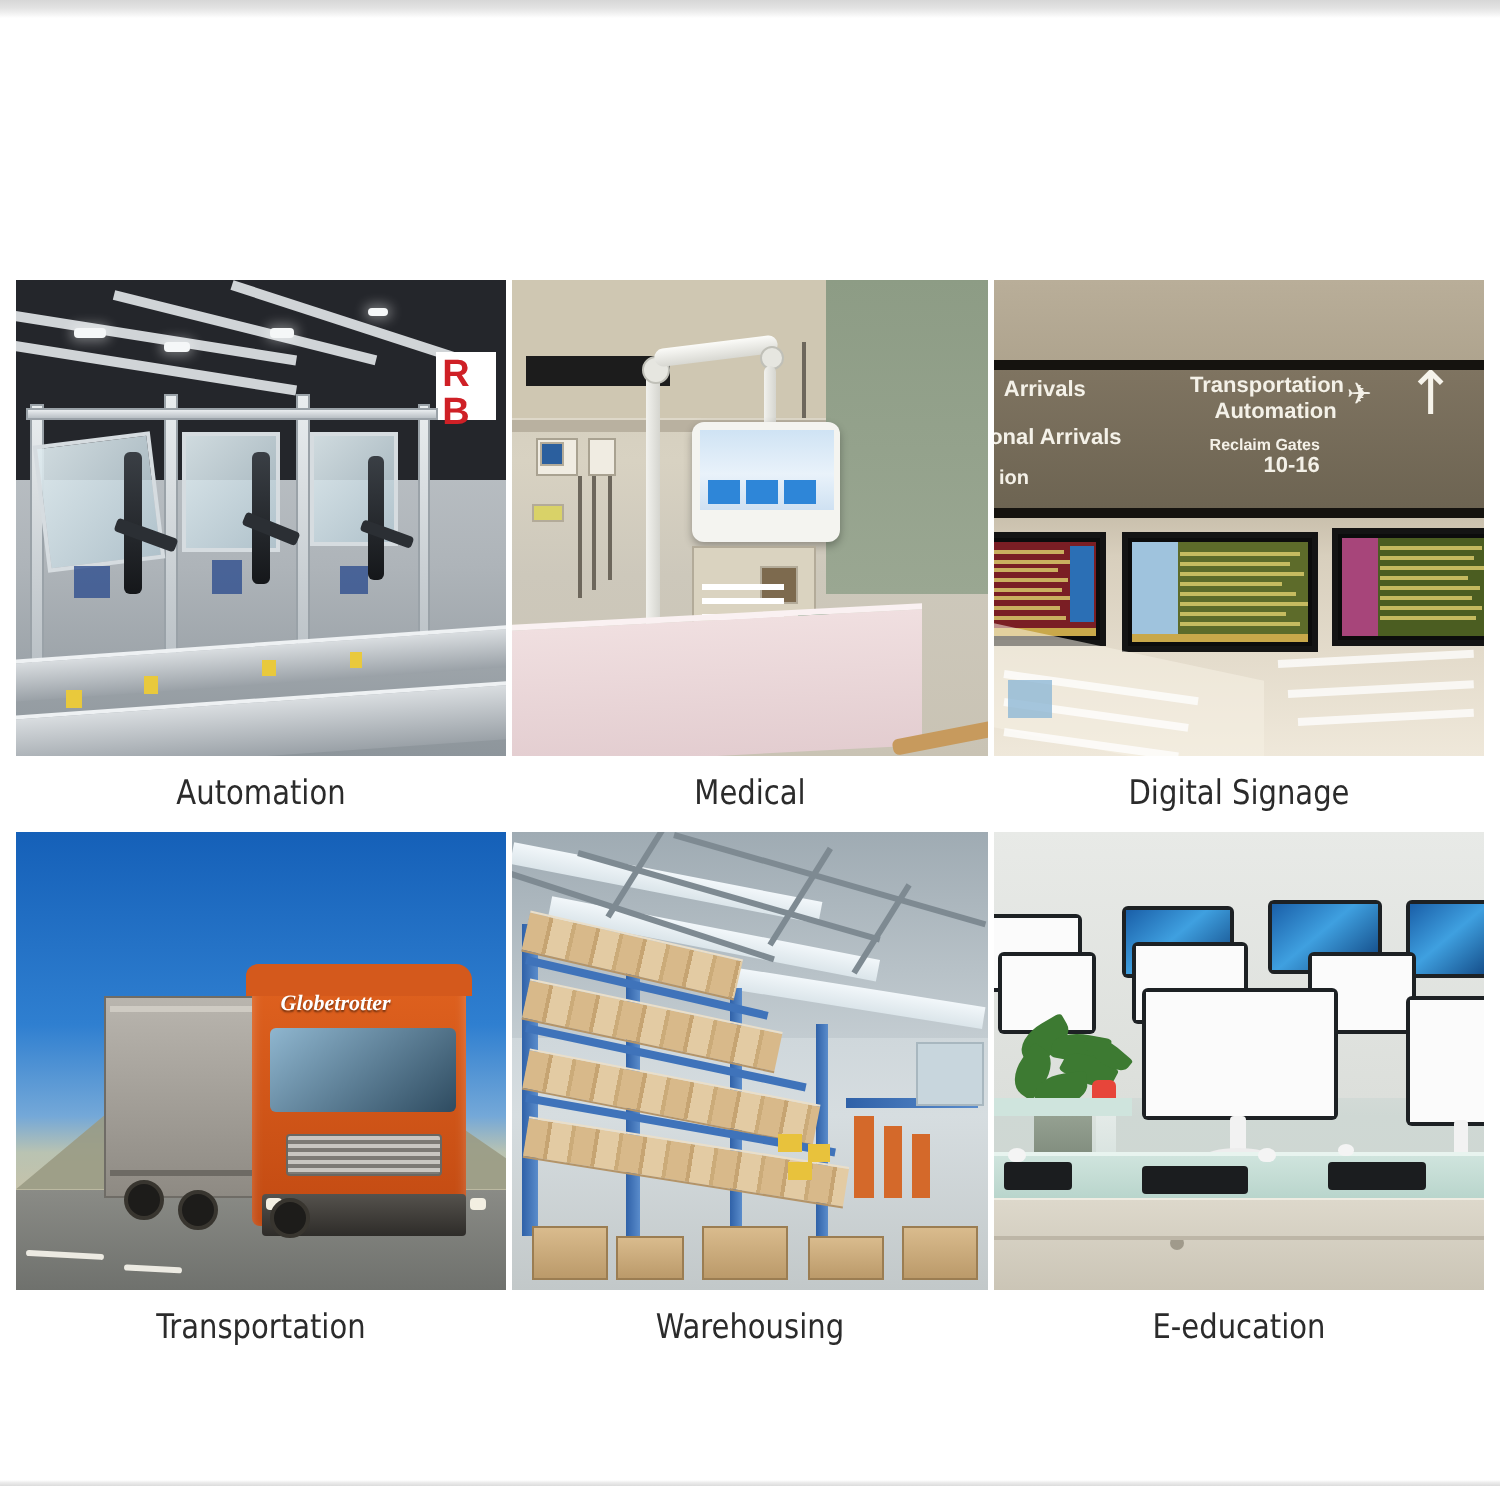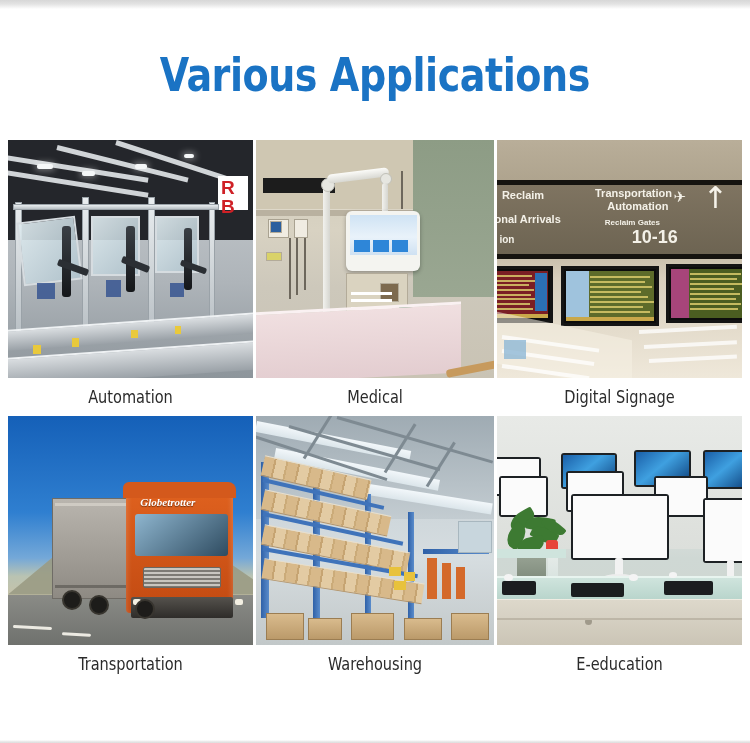--- a/index.html
+++ b/index.html
@@ -167,23 +167,20 @@
   .s6 .leaf{background:#3d7a32;border-radius:60% 10% 60% 10%;}
   .s6 .bottle{background:linear-gradient(to bottom,#e7453a 0%,#e7453a 26%,rgba(235,240,238,.85) 26%,rgba(214,226,222,.9) 100%);border-radius:3px;}
 </style>
 </head>
 <body>
 
 <div class="page">
 
   <div class="edge-top"></div>
 
-  <div class="title-wrap">
-    <div class="title">Various Applications</div>
-  </div>
 
   <div class="grid">
 
     <div class="row row1">
 
       <div class="cell">
         <div class="thumb">
           <div class="scene s1">
             <div class="ceil"></div>
             <div class="beam" style="left:-4%;top:6%;width:62%;transform:rotate(9deg);"></div>
@@ -259,29 +256,29 @@
             <div class="woodrail" style="right:-2%;bottom:2%;width:22%;height:8px;transform:rotate(-11deg);"></div>
           </div>
         </div>
         <div class="caption">Medical</div>
       </div>
 
       <div class="cell">
         <div class="thumb">
           <div class="scene s3">
             <div class="signboard"></div>
-            <div class="sgtxt" style="left:2%;top:21%;font-size:11px;">Reclaim</div>
+            <div class="sgtxt" style="left:2%;top:21%;font-size:11px;">Arrivals</div>
             <div class="sgtxt" style="left:-1%;top:31%;font-size:11px;">onal Arrivals</div>
             <div class="sgtxt" style="left:1%;top:40%;font-size:10px;">ion</div>
             <div class="sgtxt" style="left:40%;top:20%;font-size:11px;">Transportation</div>
             <div class="sgtxt" style="left:45%;top:25.5%;font-size:11px;">Automation</div>
             <div class="plane" style="left:72%;top:21%;">✈</div>
             <div class="arrow" style="left:84%;top:18%;">↑</div>
             <div class="sgtxt" style="left:44%;top:33%;font-size:8px;">Reclaim Gates</div>
-            <div class="sgtxt" style="left:55%;top:37%;font-size:18px;">10-16</div>
+            <div class="sgtxt" style="left:55%;top:37%;font-size:11px;">10-16</div>
 
             <div class="fids" style="left:-3%;top:53%;width:26%;height:24%;">
               <div class="inner" style="background:#7a1e24;">
                 <div class="fline" style="left:4%;top:8%;width:66%;"></div>
                 <div class="fline" style="left:4%;top:18%;width:72%;"></div>
                 <div class="fline" style="left:4%;top:28%;width:60%;"></div>
                 <div class="fline" style="left:4%;top:38%;width:70%;"></div>
                 <div class="fline" style="left:4%;top:48%;width:64%;"></div>
                 <div class="fline" style="left:4%;top:58%;width:74%;"></div>
                 <div class="fline" style="left:4%;top:68%;width:62%;"></div>

